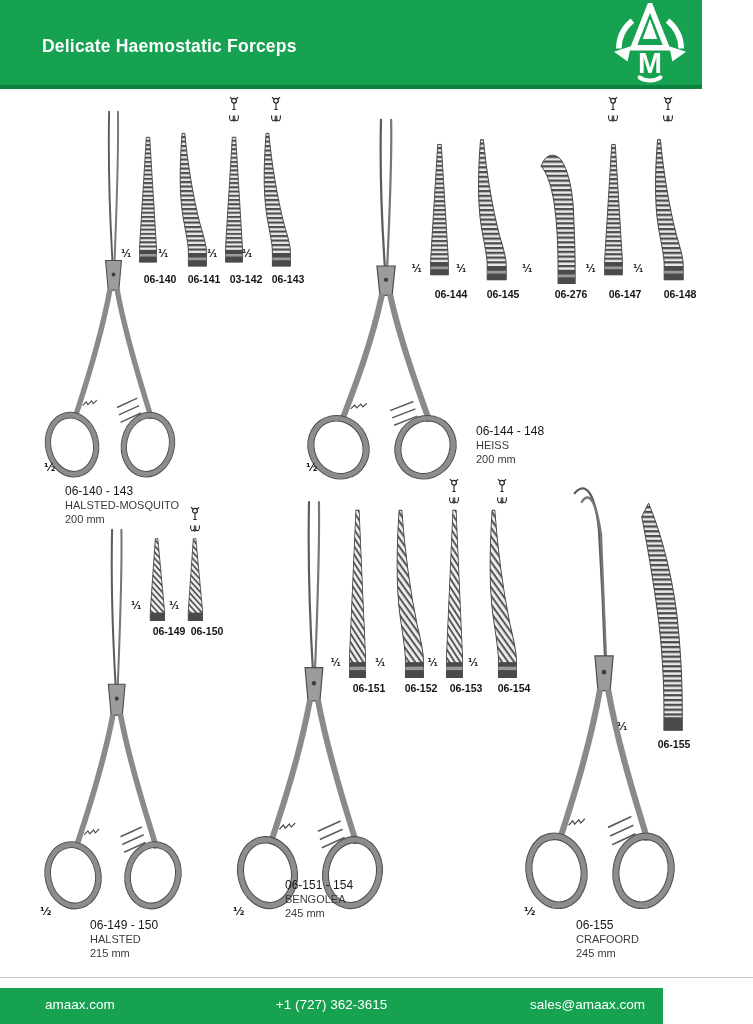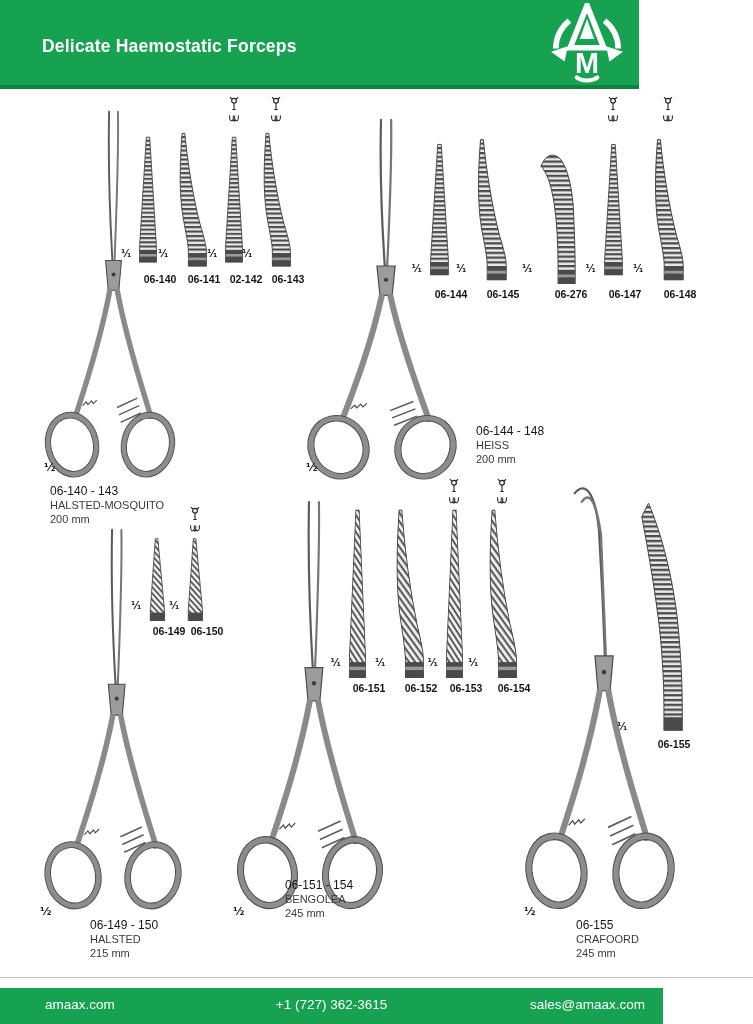--- a/index.html
+++ b/index.html
@@ -2,21 +2,21 @@
 <html><head>
 <meta charset="utf-8">
 <style>
   html,body{margin:0;padding:0;}
   body{
     width:753px;height:1024px;position:relative;overflow:hidden;
     background:#ffffff;font-family:"Liberation Sans",sans-serif;
   }
   
   .header{
-    position:absolute;top:0;left:0;width:639px;height:85px;
+    position:absolute;top:0;left:0;width:702px;height:85px;
     background:#16a251;border-bottom:4px solid #0d813e;
   }
   .page-title{
     position:absolute;left:42px;top:36px;margin:0;
     color:#ffffff;font-size:17.5px;font-weight:700;letter-spacing:.2px;
   }
   .logo{position:absolute;right:10px;top:3px;width:84px;height:80px;}
   
   .footer-rule{position:absolute;left:0;top:977px;width:753px;height:1px;background:#c4c4c4;}
   .footer{
@@ -169,21 +169,21 @@
     <path d="M95,61 L74,54 L78,73 Z" fill="#fff"></path>
     <text x="50" y="87" text-anchor="middle" font-size="36" font-weight="bold" fill="#fff" font-family="Liberation Sans, sans-serif">M</text>
     <path d="M37,93 C43,98 57,98 63,93" stroke="#fff" stroke-width="5" fill="none" stroke-linecap="round"></path>
   </svg>
 </div>
 
 <svg class="instrument" style="left:35px;top:108px" width="150" height="372" viewBox="0 0 170 400" preserveAspectRatio="none">
     <use href="#forceps-straight"></use>
   </svg>
 <span class="inst-scale" style="left:44px;top:462px">½</span>
-<div class="label" style="left:50px;top:484px">
+<div class="label" style="left:65px;top:484px">
   <div class="codes">06-140 - 143</div>
   <div class="name">HALSTED-MOSQUITO</div>
   <div class="size">200 mm</div>
 </div>
 
 <div class="tipcol" style="left:124px;top:96px;width:48px;height:188px">
   <div class="jaw-wrap"><svg width="22" height="140" viewBox="0 0 26 150">
         <use href="#jaw-straight-h"></use>
       </svg>
     <span class="frac">¹⁄₁</span></div>
@@ -202,21 +202,21 @@
         <use href="#icon-pin"></use>
       </svg>
     <svg width="11" height="11" viewBox="0 0 12 12">
         <use href="#icon-omega"></use>
       </svg>
   </div>
   <div class="jaw-wrap"><svg width="22" height="140" viewBox="0 0 26 150">
         <use href="#jaw-straight-h"></use>
       </svg>
     <span class="frac">¹⁄₁</span></div>
-  <div class="tip-code">02-142</div>
+  <div class="tip-code">03-142</div>
 </div>
 <div class="tipcol" style="left:252px;top:96px;width:48px;height:188px">
   <div class="teeth">
     <svg width="11" height="15" viewBox="0 0 12 16">
         <use href="#icon-pin"></use>
       </svg>
     <svg width="11" height="11" viewBox="0 0 12 12">
         <use href="#icon-omega"></use>
       </svg>
   </div>

